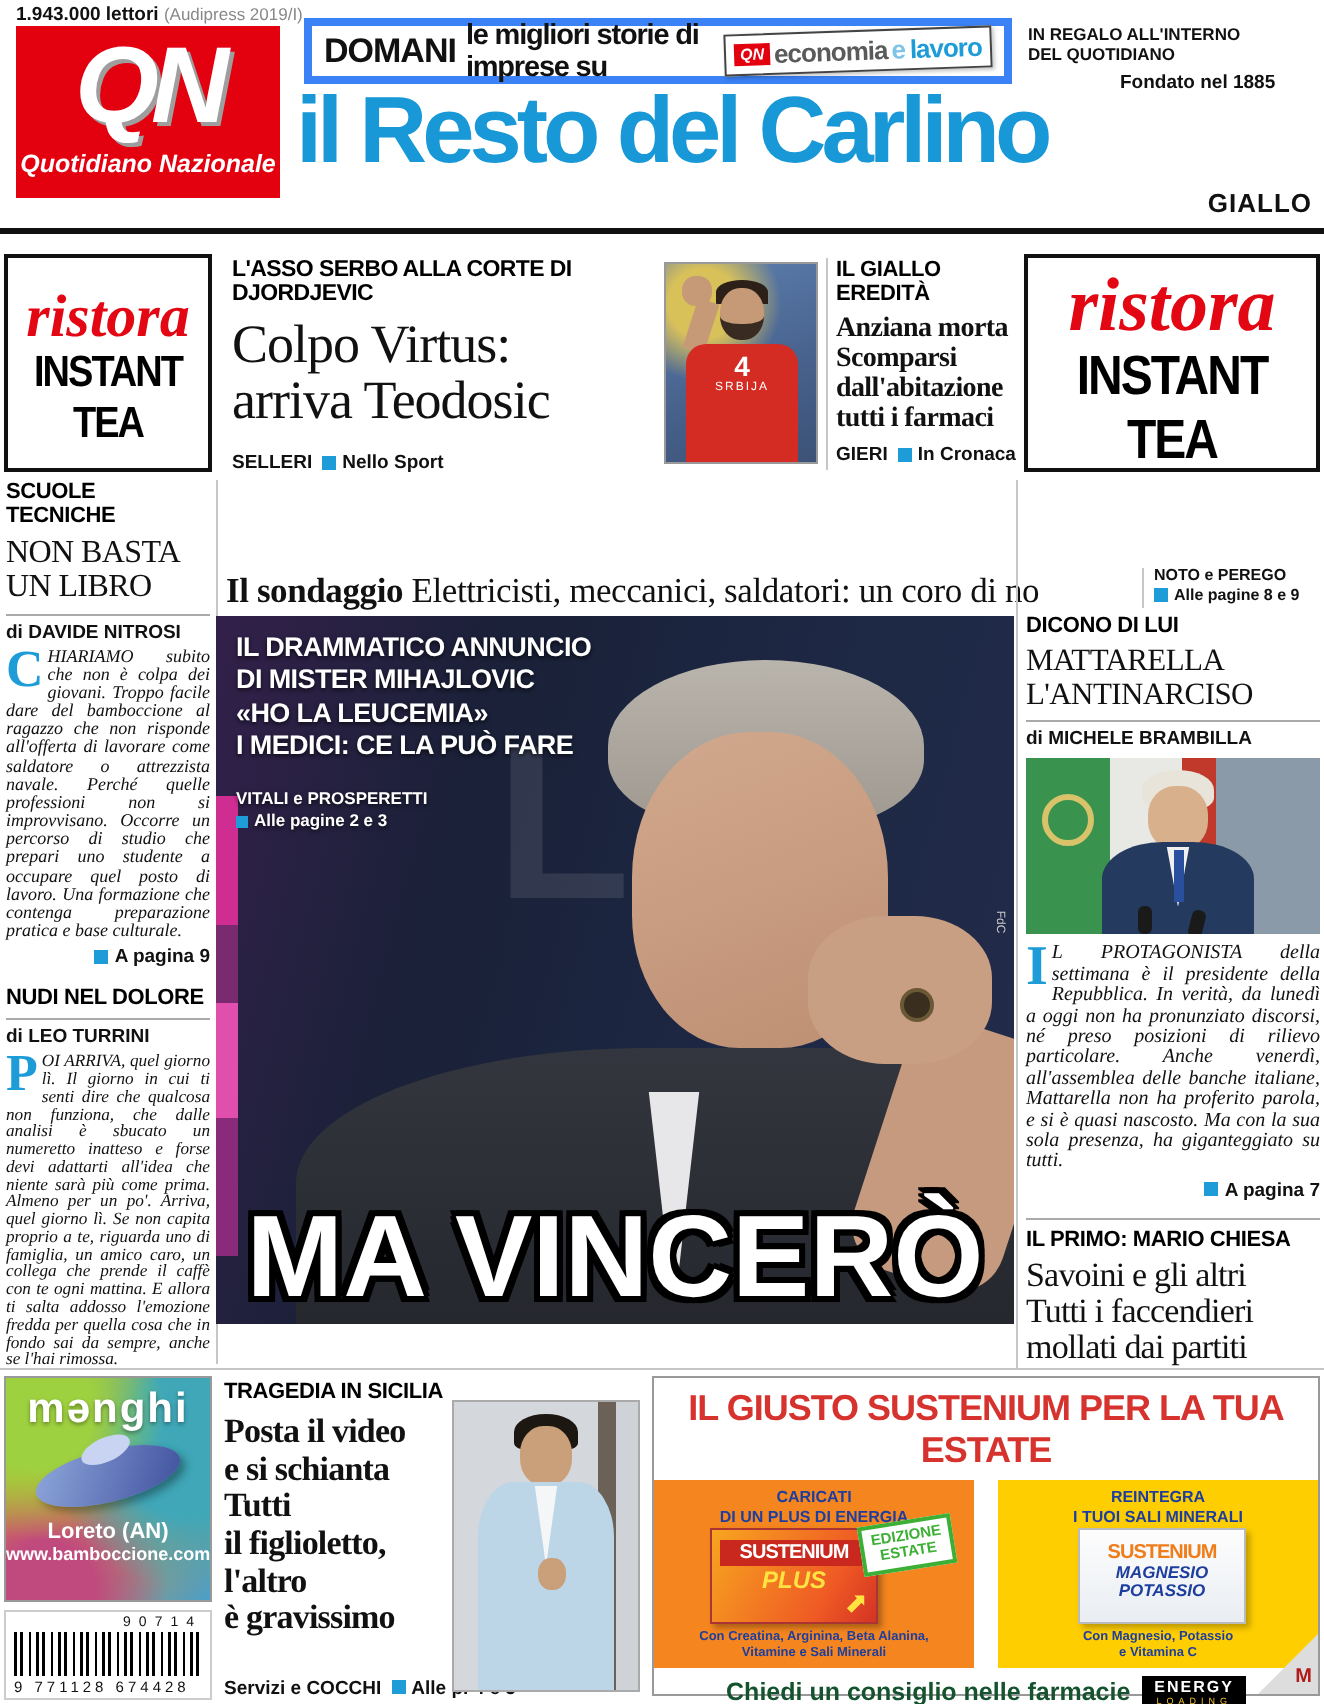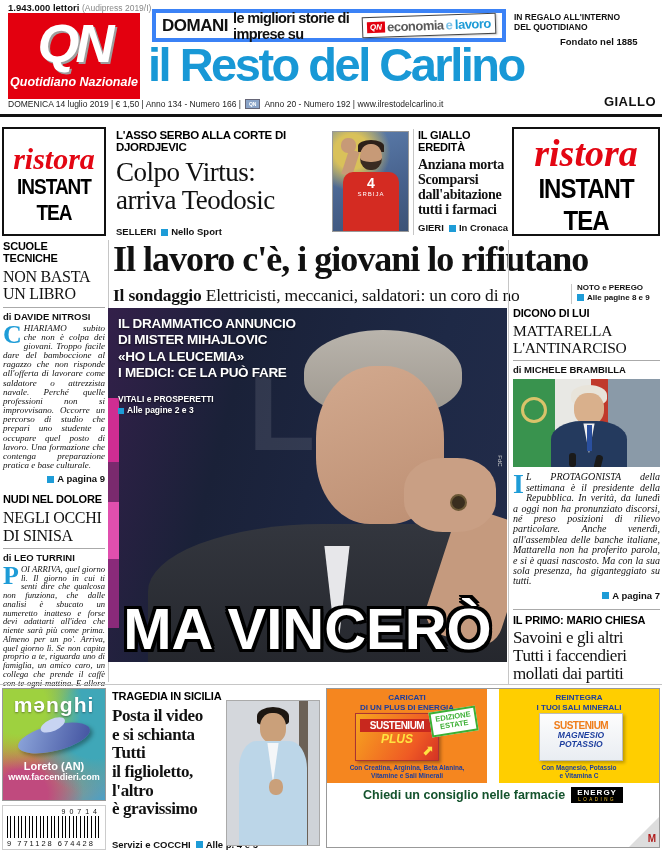--- a/index.html
+++ b/index.html
@@ -190,25 +190,20 @@
       <span class="e">e</span>
       <span class="lav">lavoro</span>
     </span>
   </div>
   <div class="abs banner-side pre">IN REGALO ALL'INTERNO
 DEL QUOTIDIANO</div>
 
   <div class="abs masthead">il Resto del Carlino</div>
   <div class="abs founded">Fondato nel 1885</div>
 
-  <div class="abs dateline">
-    <span>DOMENICA 14 luglio 2019 | € 1,50 |  Anno  134 - Numero 166  |</span>
-    <span class="dl-qn">QN</span>
-    <span>Anno 20 - Numero 192  |  www.ilrestodelcarlino.it</span>
-  </div>
   <div class="edition">GIALLO</div>
   <div class="abs blackrule"></div>
 
   <div class="abs ristora ristora-l">
     <div class="brand">ristora</div>
     <div class="prod">INSTANT TEA</div>
   </div>
 
   <div class="abs virtus">
     <div class="kicker">L'ASSO SERBO ALLA CORTE DI DJORDJEVIC</div>
@@ -241,21 +236,20 @@
     <div class="byline by">
       <span>GIERI</span><span class="sq"></span><span>In Cronaca</span>
     </div>
   </div>
 
   <div class="abs ristora ristora-r">
     <div class="brand">ristora</div>
     <div class="prod">INSTANT TEA</div>
   </div>
 
-  <div class="abs mainhead serif">Il lavoro c'è, i giovani lo rifiutano</div>
   <div class="abs mainsub serif">
     <b>Il sondaggio</b><span> Elettricisti, meccanici, saldatori: un coro di no</span>
   </div>
   <div class="vline" style="left:571px; top:284px; height:20px;"></div>
   <div class="abs noto">
     <div>NOTO e PEREGO</div>
     <div><span class="sq" style="margin-left:0"></span><span>Alle pagine 8 e 9</span></div>
   </div>
 
   <div class="vline" style="left:108px; top:240px; height:442px;"></div>
@@ -266,22 +260,20 @@
     <div class="colhead pre">NON BASTA
 UN LIBRO</div>
     <div class="rule"></div>
     <div class="colby">di DAVIDE NITROSI</div>
     <div class="colbody">
       <span class="dropcap">C</span><span>HIARIAMO subito che non è colpa dei giovani. Troppo facile dare del bamboccione al ragazzo che non risponde all'offerta di lavorare come saldatore o attrezzista navale. Perché quelle professioni non si improvvisano. Occorre un percorso di studio che prepari uno studente a occupare quel posto di lavoro. Una formazione che contenga preparazione pratica e base culturale.</span>
     </div>
     <div class="pagelink"><span class="sq"></span><span>A pagina 9</span></div>
 
     <div class="kicker" style="margin-top:9px;">NUDI NEL DOLORE</div>
-    <div class="colhead pre">NEGLI OCCHI
-DI SINISA</div>
     <div class="rule"></div>
     <div class="colby">di LEO TURRINI</div>
     <div class="colbody colbody2">
       <span class="dropcap">P</span><span>OI ARRIVA, quel giorno lì. Il giorno in cui ti senti dire che qualcosa non funziona, che dalle analisi è sbucato un numeretto inatteso e forse devi adattarti all'idea che niente sarà più come prima. Almeno per un po'. Arriva, quel giorno lì. Se non capita proprio a te, riguarda uno di famiglia, un amico caro, un collega che prende il caffè con te ogni mattina. E allora ti salta addosso l'emozione fredda per quella cosa che in fondo sai da sempre, anche se l'hai rimossa.</span>
     </div>
     <div class="pagelink"><span class="sq"></span><span>A pagina 2</span></div>
   </div>
 
   <div class="abs photo">
     <div class="ph-bgtext">LIU</div>
@@ -339,21 +331,21 @@
   </div>
 
   <div class="hline" style="left:0; top:684px; width:662px;"></div>
 
   <div class="abs menghi">
     <div class="brand">mənghi</div>
     <div class="sandal">
         <div class="strap"></div>
       </div>
     <div class="city">Loreto (AN)</div>
-    <div class="url">www.faccendieri.com</div>
+    <div class="url">www.bamboccione.com</div>
   </div>
 
   <div class="abs barcode">
     <div class="top">90714</div>
     <div class="bars"></div>
     <div class="num">9 771128 674428</div>
   </div>
 
   <div class="abs tragedia">
     <div class="kicker">TRAGEDIA IN SICILIA</div>
@@ -369,20 +361,21 @@
     <div class="tphoto">
       <div class="tp-hair"></div>
       <div class="tp-face"></div>
       <div class="tp-jacket"></div>
       <div class="tp-shirt"></div>
       <div class="tp-hand"></div>
     </div>
   </div>
 
   <div class="abs sust">
+    <div class="title">IL GIUSTO SUSTENIUM PER LA TUA ESTATE</div>
     <div class="panels">
       <div class="panel orange">
         <div class="pheading pre">CARICATI
 DI UN PLUS DI ENERGIA</div>
         <div class="pbox">
           <div class="b1">SUSTENIUM</div>
           <div class="b2">PLUS</div>
           <div class="arrow">⬈</div>
         </div>
         <div class="pbadge pre">EDIZIONE

